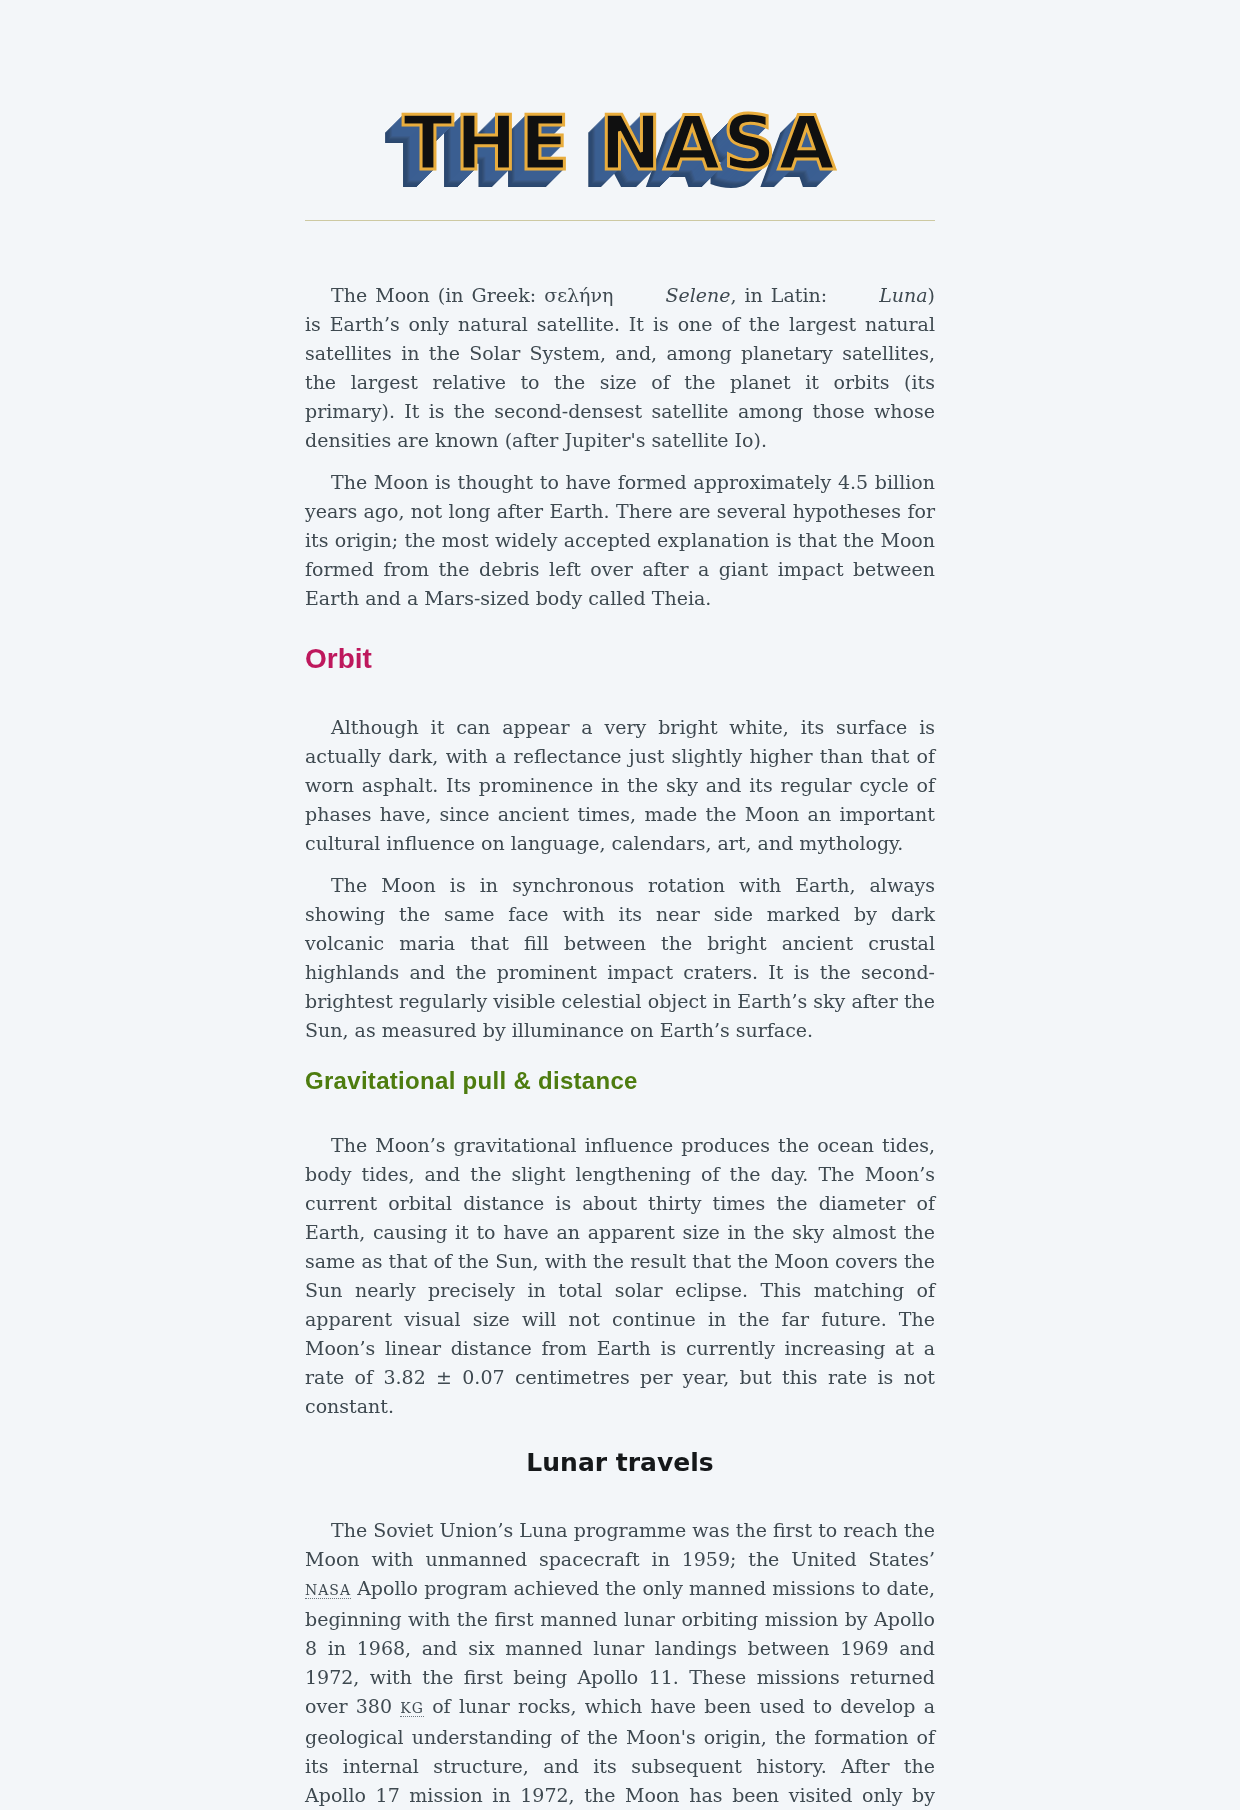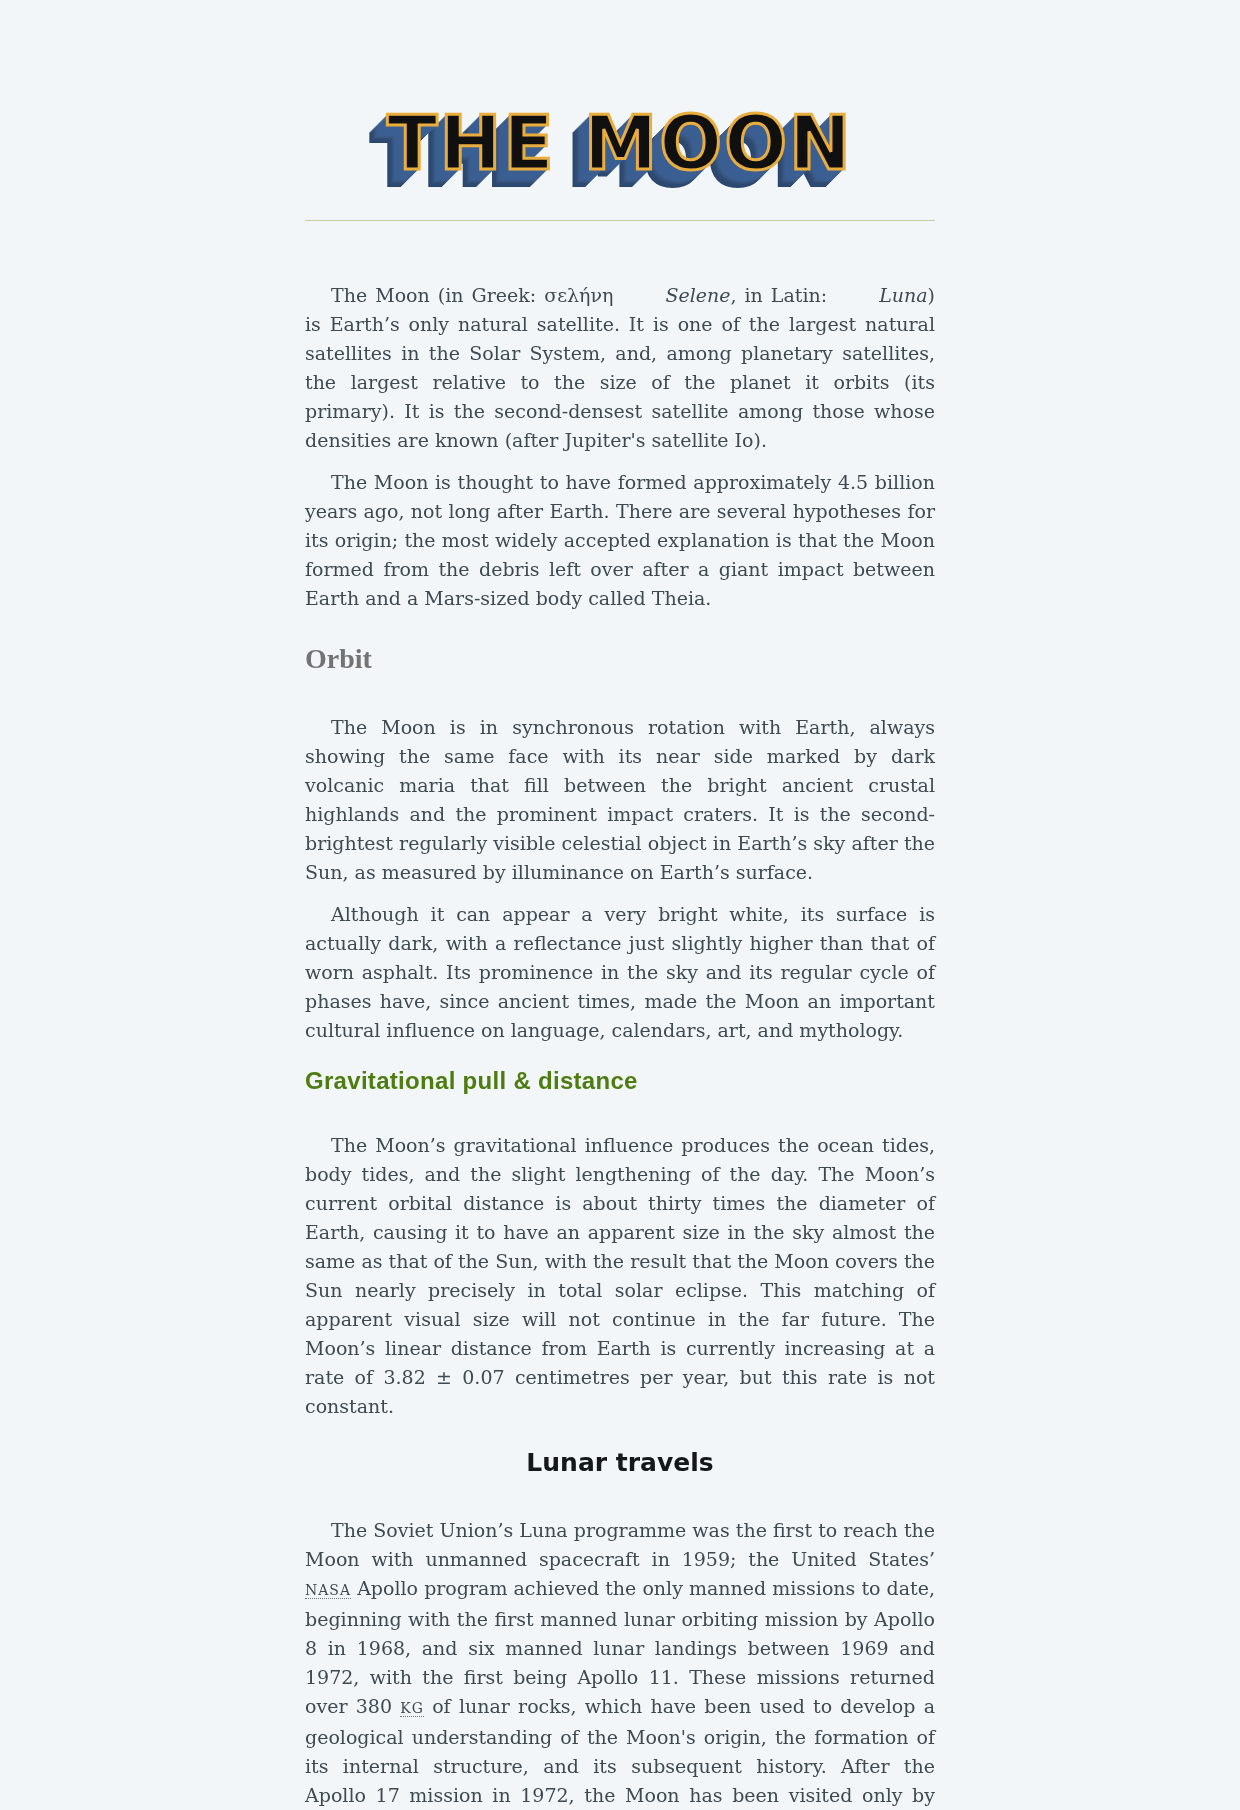--- a/index.html
+++ b/index.html
@@ -57,25 +57,25 @@
   p {
     margin: 0 0 13px;
     text-align: justify;
     text-indent: 26px;
     hyphens: auto;
     -webkit-hyphens: auto;
   }
   b { font-weight: 400; }
   i { font-style: italic; margin-left: 44px; }
   .h-orbit {
-    font-family: Liberation Serif, serif;
+    font-family: Liberation Sans, sans-serif;
     font-weight: 700;
     font-size: 28px;
     line-height: 1.15;
-    color: #737373;
+    color: #be185d;
     margin: 30px 0 38px;
   }
   .h-grav {
     font-family: "Liberation Sans", sans-serif;
     font-weight: 700;
     font-size: 24px;
     line-height: 1.15;
     color: #4d7c0f;
     margin: 22px 0 36px;
     letter-spacing: 0.3px;
@@ -95,33 +95,33 @@
     border-bottom: 1.5px dotted #6b7780;
     padding-bottom: 0.5px;
   }
 </style>
 </head>
 <body>
 
 <main class="page">
 
   <header>
-    <h1 class="title3d">THE MOON</h1>
+    <h1 class="title3d">THE NASA</h1>
     <hr class="divider">
   </header>
 
   <p><span>The </span><b>Moon</b><span> (in Greek: σελήνη </span><i>Selene</i><span>, in Latin: </span><i>Luna</i><span>) is Earth’s only natural satellite. It is one of the largest natural satellites in the Solar System, and, among planetary satellites, the largest relative to the size of the planet it orbits (its primary). It is the second-densest satellite among those whose densities are known (after Jupiter's satellite Io).</span></p>
 
   <p>The Moon is thought to have formed approximately 4.5 billion years ago, not long after Earth. There are several hypotheses for its origin; the most widely accepted explanation is that the Moon formed from the debris left over after a giant impact between Earth and a Mars-sized body called Theia.</p>
 
   <h2 class="h-orbit">Orbit</h2>
 
+  <p>Although it can appear a very bright white, its surface is actually dark, with a reflectance just slightly higher than that of worn asphalt. Its prominence in the sky and its regular cycle of phases have, since ancient times, made the Moon an important cultural influence on language, calendars, art, and mythology.</p>
+
   <p>The Moon is in synchronous rotation with Earth, always showing the same face with its near side marked by dark volcanic maria that fill between the bright ancient crustal highlands and the prominent impact craters. It is the second-brightest regularly visible celestial object in Earth’s sky after the Sun, as measured by illuminance on Earth’s surface.</p>
-
-  <p>Although it can appear a very bright white, its surface is actually dark, with a reflectance just slightly higher than that of worn asphalt. Its prominence in the sky and its regular cycle of phases have, since ancient times, made the Moon an important cultural influence on language, calendars, art, and mythology.</p>
 
   <h3 class="h-grav">Gravitational pull &amp; distance</h3>
 
   <p>The Moon’s gravitational influence produces the ocean tides, body tides, and the slight lengthening of the day. The Moon’s current orbital distance is about thirty times the diameter of Earth, causing it to have an apparent size in the sky almost the same as that of the Sun, with the result that the Moon covers the Sun nearly precisely in total solar eclipse. This matching of apparent visual size will not continue in the far future. The Moon’s linear distance from Earth is currently increasing at a rate of 3.82 ± 0.07 centimetres per year, but this rate is not constant.</p>
 
   <h2 class="h-lunar">Lunar travels</h2>
 
   <p><span>The Soviet Union’s Luna programme was the first to reach the Moon with unmanned spacecraft in 1959; the United States’ </span><span class="abbr">NASA</span><span> Apollo program achieved the only manned missions to date, beginning with the first manned lunar orbiting mission by Apollo 8 in 1968, and six manned lunar landings between 1969 and 1972, with the first being Apollo 11. These missions returned over 380 </span><span class="abbr">KG</span><span> of lunar rocks, which have been used to develop a geological understanding of the Moon's origin, the formation of its internal structure, and its subsequent history. After the Apollo 17 mission in 1972, the Moon has been visited only by unmanned spacecraft.</span></p>
 
 </main>

